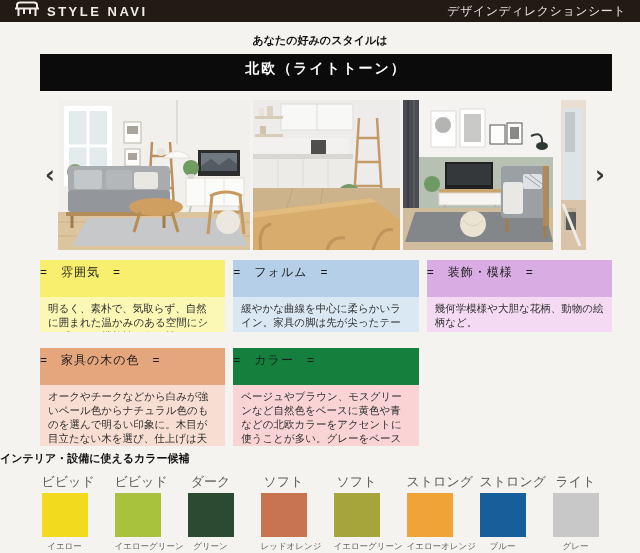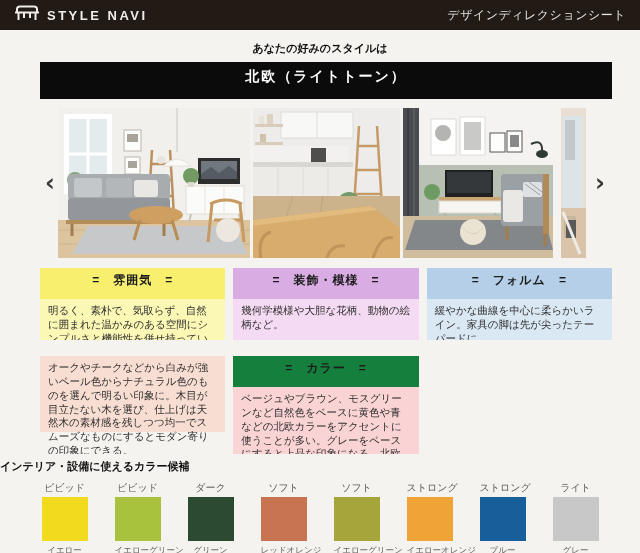--- a/index.html
+++ b/index.html
@@ -2,48 +2,48 @@
 <html><head>
 <meta charset="utf-8">
 <style>
   * { margin:0; padding:0; box-sizing:border-box; }
   html,body { width:640px; }
   body {
     font-family:"Liberation Sans","DejaVu Sans",sans-serif;
     background:#f5f3f0; color:#222; width:640px; height:553px; overflow:hidden;
   }
   
-  .topbar { height:30px; background:#221a15; display:flex; align-items:center; padding:0 14px; }
+  .topbar { height:22px; background:#221a15; display:flex; align-items:center; padding:0 14px; }
   .logo-wrap { display:flex; align-items:center; gap:7px; }
   .logo-text { color:#efece8; font-size:13px; font-weight:bold; letter-spacing:2.5px; }
   .topbar-right { margin-left:auto; color:#e6e2dd; font-size:12px; letter-spacing:0.5px; }
   
   .lead { text-align:center; font-size:11px; font-weight:bold; color:#111; margin-top:11px; }
   .banner { margin:6px 28px 0 40px; height:37px; background:#0b0b0b; color:#fff;
             font-size:14px; font-weight:bold; text-align:center; line-height:29px; letter-spacing:2px; }
   
   .carousel { position:relative; height:150px; margin-top:9px; }
   .strip { position:absolute; left:58px; top:0; display:flex; gap:3px; height:150px; }
   .photo { height:150px; overflow:hidden; background:#eceae7; }
   .photo svg { display:block; }
   .nav-arrow { position:absolute; top:62px; width:16px; height:26px; border:none; background:transparent;
                color:#3a3a3a; font-size:24px; line-height:26px; font-weight:bold; cursor:pointer;
                font-family:"DejaVu Sans",sans-serif; padding:0; }
   .nav-prev { left:42px; } .nav-next { left:592px; }
   
   .cards { margin:10px 28px 0 40px; display:grid; grid-template-columns:repeat(3,1fr); gap:16px 8px; }
   .card { overflow:hidden; }
   .cards .r1 { height:72px; } .cards .r2 { height:98px; }
-  .card-head { text-align:center; font-weight:bold; font-size:12px; color:#1c1c1c; padding:4px 0 10px; letter-spacing:1px; }
+  .card-head { font-weight:normal; font-size:12px; color:#1c1c1c; padding:4px 0 16px; letter-spacing:1px; }
   .card-body { font-size:10.5px; line-height:1.32; color:#2e2e2e; padding:5px 8px; height:calc(100% - 22px); }
   
   .palette-heading { font-size:11px; font-weight:bold; color:#111; margin-top:5px; }
   .swatch-row { display:flex; justify-content:center; gap:27px; margin-top:7px; }
   .swatch { width:46px; text-align:center; }
-  .swatch .tone { font-size:10px; color:#5e5e5e; white-space:nowrap; margin-bottom:2px; }
+  .swatch .tone { font-size:13px; color:#5e5e5e; white-space:nowrap; margin-bottom:2px; }
   .swatch .chip { width:46px; height:44px; }
   .swatch .hue  { font-size:8.5px; color:#5e5e5e; white-space:nowrap; margin-top:4px; }
 </style>
 </head>
 <body>
 
 <div class="topbar">
   <div class="logo-wrap">
     <span>
       <svg width="26" height="18" viewBox="0 0 26 18" fill="none" stroke="#efece8" stroke-width="2">
@@ -218,28 +218,29 @@
 
   <button class="nav-arrow nav-next">›</button>
 </div>
 
 <div class="cards">
   <div class="card r1">
     <div class="card-head" style="background-color: rgb(248, 239, 110);">=　雰囲気　=</div>
     <div class="card-body" style="background-color: rgb(251, 247, 181);">明るく、素朴で、気取らず、自然に囲まれた温かみのある空間にシンプルさと機能性を併せ持っている。</div>
   </div>
   <div class="card r1">
+    <div class="card-head" style="background-color: rgb(180, 207, 231);">=　フォルム　=</div>
+    <div class="card-body" style="background-color: rgb(218, 232, 244);">緩やかな曲線を中心に柔らかいライン。家具の脚は先が尖ったテーパードに。</div>
+  </div>
+  <div class="card r1">
     <div class="card-head" style="background-color: rgb(217, 172, 227);">=　装飾・模様　=</div>
     <div class="card-body" style="background-color: rgb(245, 218, 243);">幾何学模様や大胆な花柄、動物の絵柄など。</div>
   </div>
-  <div class="card r1">
-    <div class="card-head" style="background-color: rgb(180, 207, 231);">=　フォルム　=</div>
-    <div class="card-body" style="background-color: rgb(218, 232, 244);">緩やかな曲線を中心に柔らかいライン。家具の脚は先が尖ったテーパードに。</div>
-  </div>
   <div class="card r2">
+    <div class="card-head" style="background-color: rgb(230, 166, 125);">=　家具の木の色　=</div>
     <div class="card-body" style="background-color: rgb(248, 222, 210);">オークやチークなどから白みが強いペール色からナチュラル色のものを選んで明るい印象に。木目が目立たない木を選び、仕上げは天然木の素材感を残しつつ均一でスムーズなものにするとモダン寄りの印象にできる。</div>
   </div>
   <div class="card r2">
     <div class="card-head" style="background-color: #15803d;">=　カラー　=</div>
     <div class="card-body" style="background-color: rgb(250, 212, 212);">ベージュやブラウン、モスグリーンなど自然色をベースに黄色や青などの北欧カラーをアクセントに使うことが多い。グレーをベースにすると上品な印象になる。北欧ナチュラルを基本にややモダンよりにするには、黒をアクセントに加える。</div>
   </div>
 </div>
 
 <div class="palette-heading">インテリア・設備に使えるカラー候補</div>
 <div class="swatch-row">

